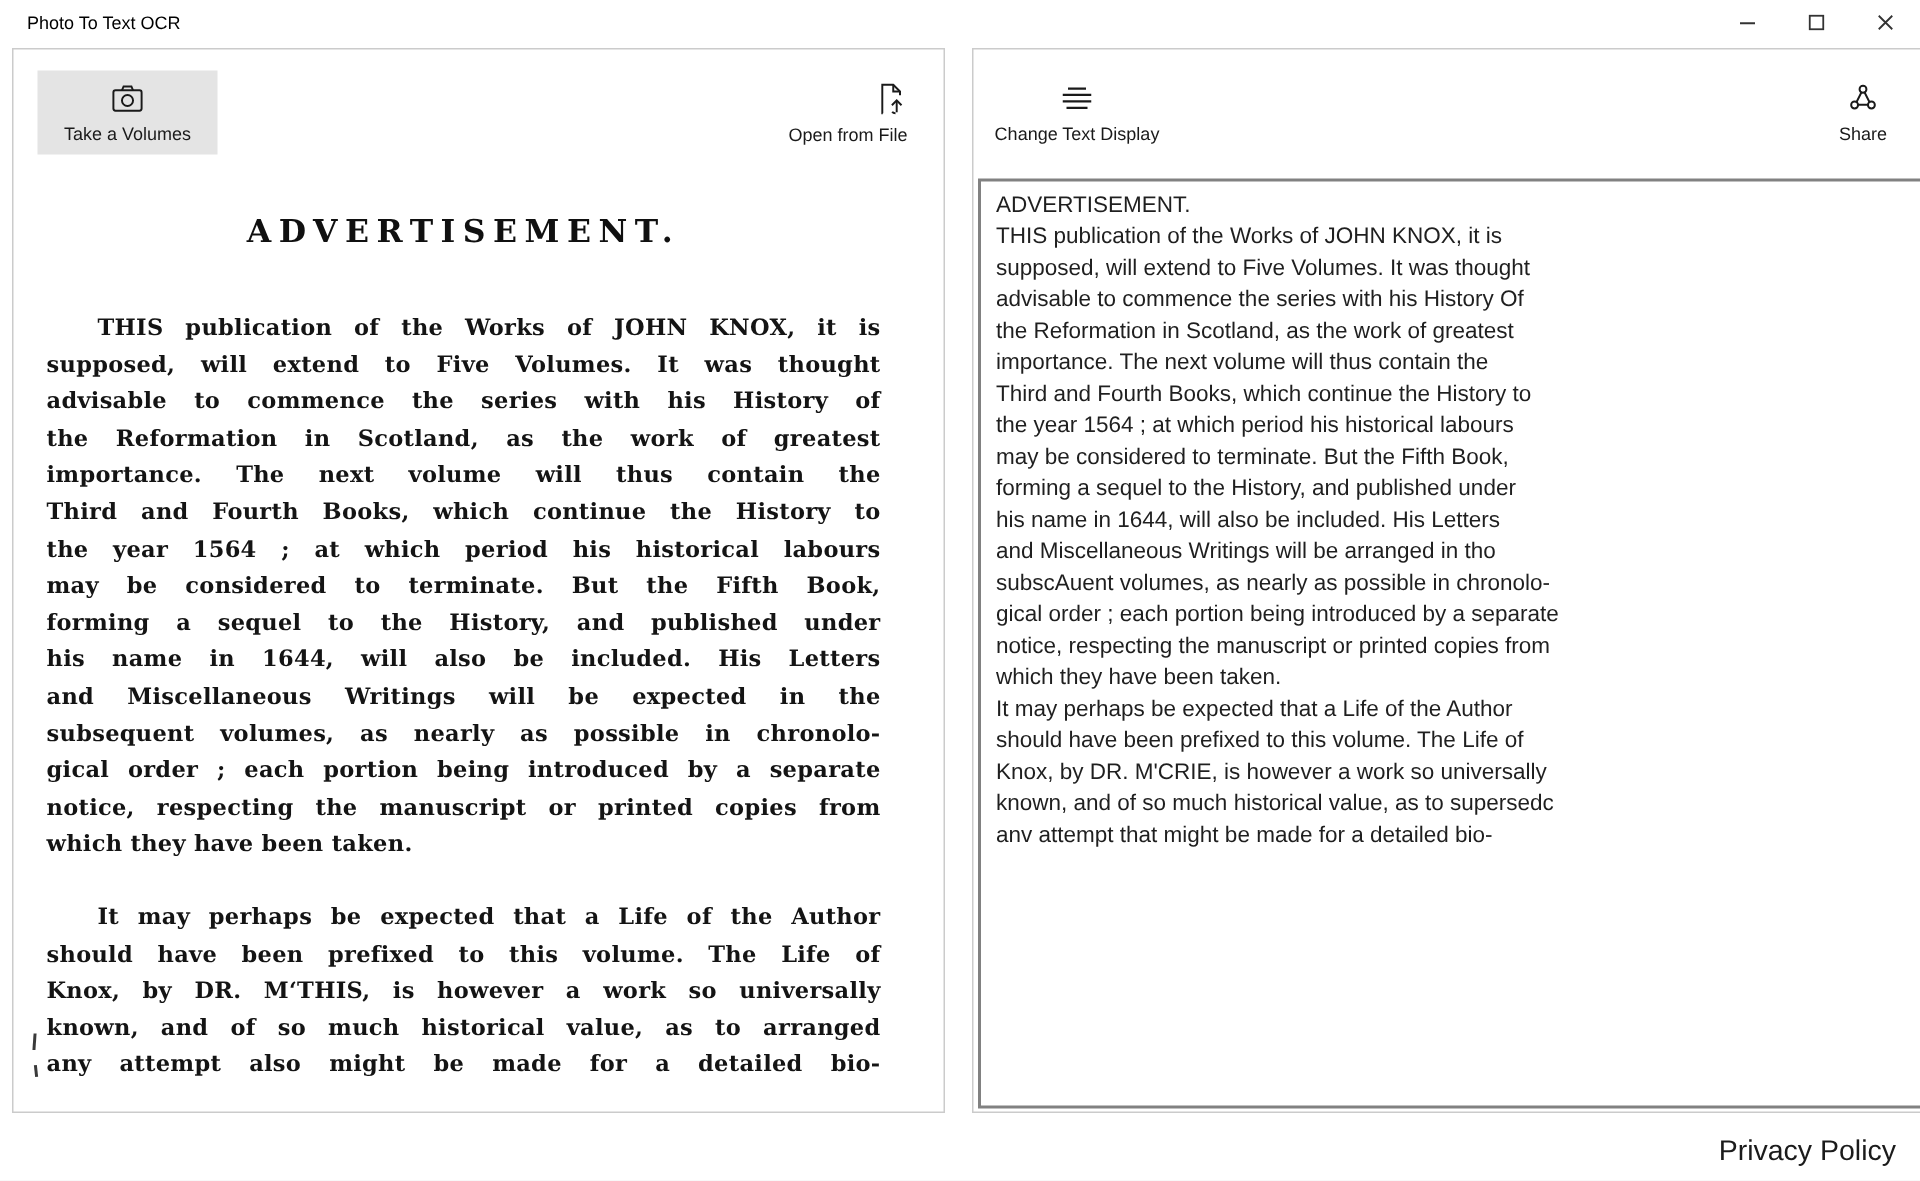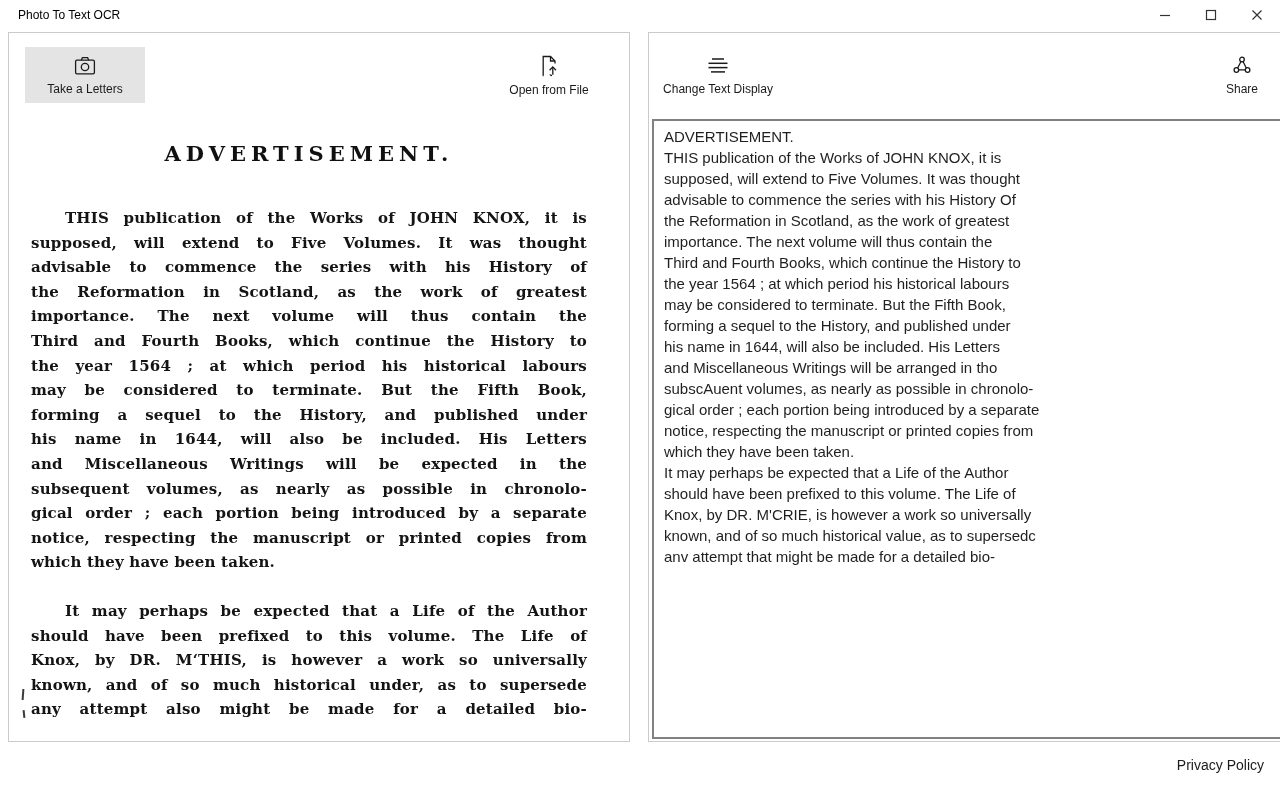--- a/index.html
+++ b/index.html
@@ -22,21 +22,21 @@
   .panel-right { left:648px; width:656px; }
 
   
   .tool-btn {
     position:absolute; top:14px; height:56px; display:flex; flex-direction:column;
     align-items:center; justify-content:center; gap:5px; border:none; background:transparent;
     font-family:"Liberation Sans", sans-serif; font-size:12px; color:#1a1a1a; cursor:pointer;
   }
   .tool-btn svg { display:block; }
   .btn-take     { left:16px;  width:120px; background:#e4e4e4; }
-  .btn-openfile { right:24px; width:112px; }
+  .btn-openfile { right:24px; width:112px;align-items:flex-end; }
   .btn-display  { left:8px;   width:122px; }
   .btn-share    { right:30px; width:62px; }
 
   
   .book { position:absolute; left:22px; top:108px; width:556px; font-family:"DejaVu Serif", serif; color:#141414; }
   .book-heading {
     text-align:center; font-size:21px; font-weight:bold; letter-spacing:5px; color:#101010;
   }
   .book-para { margin-top:40px; font-size:15px; font-weight:bold; line-height:24.6px; letter-spacing:0.2px; }
   .book-para + .book-para { margin-top:24px; }
@@ -52,21 +52,21 @@
     position:absolute; left:3px; right:3px; top:86px; bottom:2px;
     border:2px solid #818181; background:#fff; overflow:hidden;
   }
   .ocr-text {
     padding:5px 10px; font-size:15px; line-height:21px; color:#1f1f1f;
     white-space:pre-line; font-family:"Liberation Sans", sans-serif;
   }
 
   
   .privacy-link {
-    position:absolute; right:16px; top:757px; font-size:14px; color:#1b1b1b;
+    position:absolute; right:16px; top:757px; font-size:19px; color:#1b1b1b;
     background:none; border:none; cursor:pointer; font-family:"Liberation Sans", sans-serif;
   }
 </style>
 </head>
 <body>
 
 <div id="app">
 
   <div class="titlebar">
     <div class="app-title">Photo To Text OCR</div>
@@ -90,21 +90,21 @@
   </div>
 
   <div class="panel panel-left">
 
     <button class="tool-btn btn-take">
       <svg width="24" height="22" viewBox="0 0 24 22" fill="none" stroke="#1a1a1a" stroke-width="1.3">
         <path d="M8.3 5.2 L9.4 2.6 H14.6 L15.7 5.2"></path>
         <rect x="2.6" y="5.2" width="18.8" height="13.6" rx="1.4"></rect>
         <circle cx="12" cy="12" r="3.7"></circle>
       </svg>
-      <span>Take a Letters</span>
+      <span>Take a Volumes</span>
     </button>
 
     <button class="tool-btn btn-openfile">
       <svg width="22" height="24" viewBox="0 0 22 24" fill="none" stroke="#1a1a1a" stroke-width="1.3">
         <path d="M5.5 21.5 H5.2 V2.5 H12.5 L17 7 V9.5"></path>
         <path d="M12.5 2.5 V7 H17"></path>
         <path d="M14 21.5 c-1.6 0 -2.2 -1 -2.2 -1"></path>
         <path d="M14.8 20.8 V13.2"></path>
         <path d="M11.6 16.2 L14.8 12.9 L18 16.2"></path>
       </svg>
@@ -127,21 +127,21 @@
           <div class="bline">and Miscellaneous Writings will be expected in the</div>
           <div class="bline">subsequent volumes, as nearly as possible in chronolo-</div>
           <div class="bline">gical order ; each portion being introduced by a separate</div>
           <div class="bline">notice, respecting the manuscript or printed copies from</div>
           <div class="bline">which they have been taken.</div>
         </div>
       <div class="book-para">
           <div class="bline">It may perhaps be expected that a Life of the Author</div>
           <div class="bline">should have been prefixed to this volume.  The Life of</div>
           <div class="bline">Knox, by DR. M‘THIS, is however a work so universally</div>
-          <div class="bline">known, and of so much historical under, as to supersede</div>
+          <div class="bline">known, and of so much historical value, as to arranged</div>
           <div class="bline">any attempt also might be made for a detailed bio-</div>
         </div>
     </div>
     <div class="scan-artifact art1"></div>
     <div class="scan-artifact art2"></div>
   </div>
 
   <div class="panel panel-right">
 
     <button class="tool-btn btn-display">

